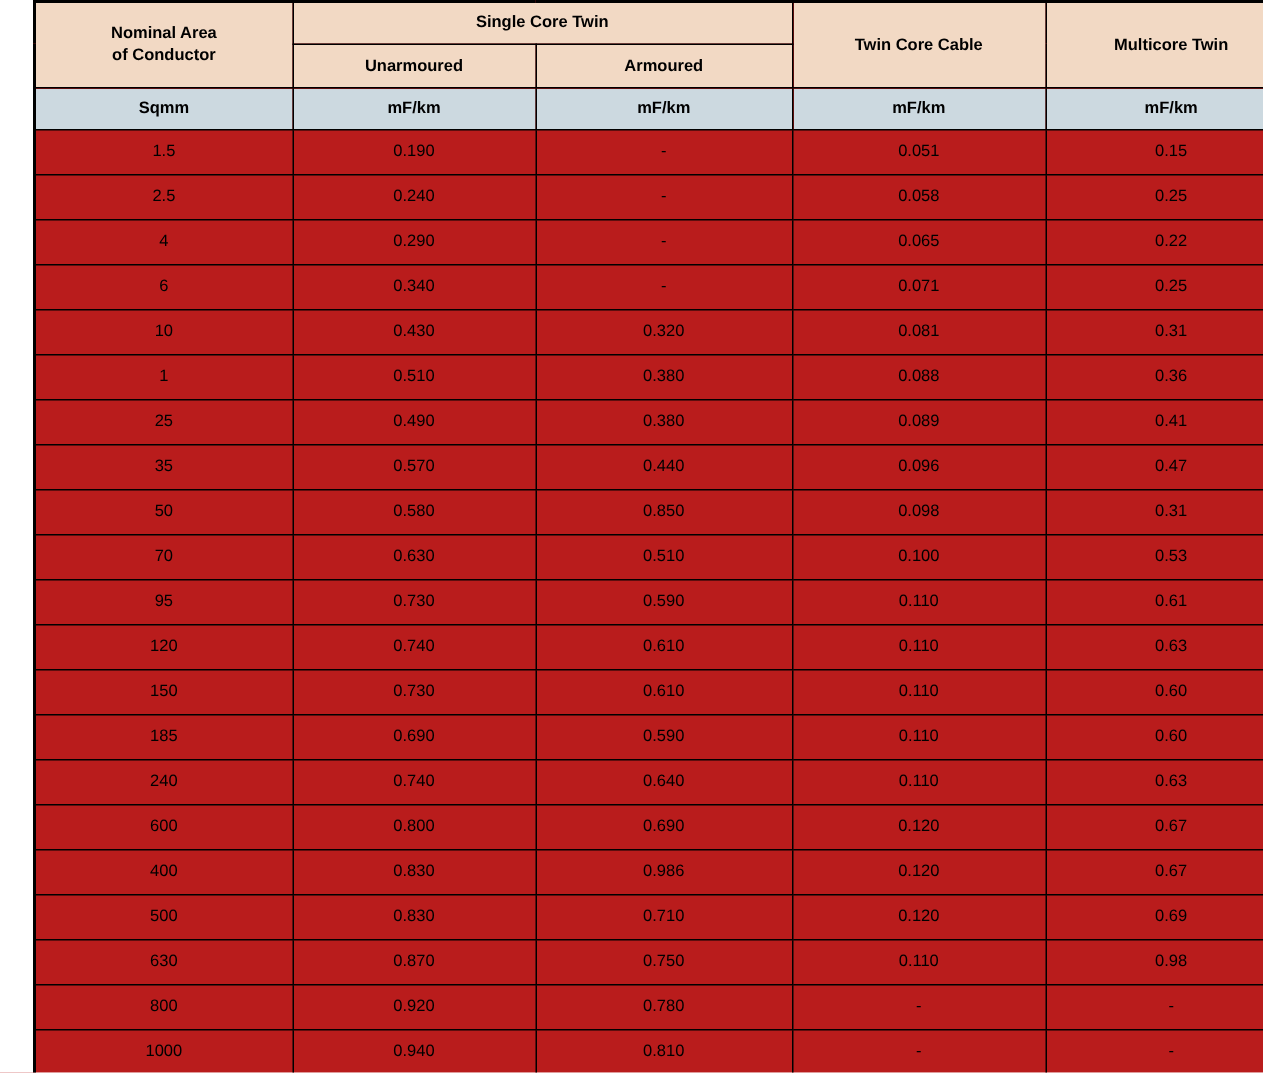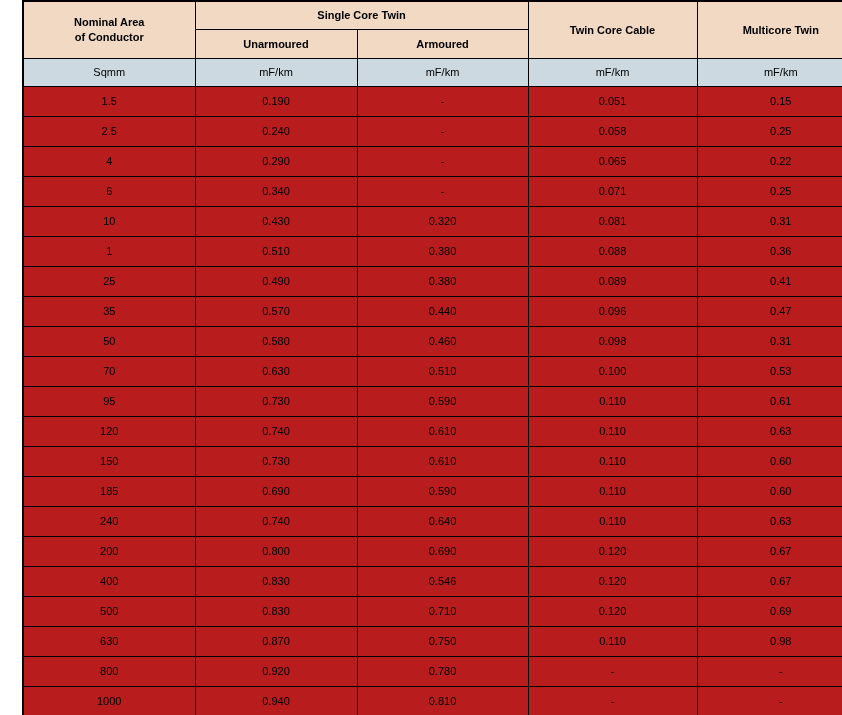--- a/index.html
+++ b/index.html
@@ -36,21 +36,21 @@
     border: 2px solid #000000;
   }
   thead th {
     font-weight: bold;
   }
   .hdr-peach {
     background: #f2d9c4;
   }
   .hdr-units {
     background: #ccd9e0;
-    font-weight: normal;
+    font-weight: bold;
   }
   tr.hdr-row1 { height: 28px; }
   tr.hdr-row2 { height: 29px; }
   tr.hdr-units-row { height: 28px; }
   tbody td { height: 29px; font-weight: normal; }
   th.area-head {
     white-space: pre-line;
     line-height: 1.35;
   }
 </style>
@@ -140,21 +140,21 @@
         <tr>
           <td>35</td>
           <td>0.570</td>
           <td>0.440</td>
           <td>0.096</td>
           <td>0.47</td>
         </tr>
         <tr>
           <td>50</td>
           <td>0.580</td>
-          <td>0.460</td>
+          <td>0.850</td>
           <td>0.098</td>
           <td>0.31</td>
         </tr>
         <tr>
           <td>70</td>
           <td>0.630</td>
           <td>0.510</td>
           <td>0.100</td>
           <td>0.53</td>
         </tr>
@@ -187,30 +187,30 @@
           <td>0.60</td>
         </tr>
         <tr>
           <td>240</td>
           <td>0.740</td>
           <td>0.640</td>
           <td>0.110</td>
           <td>0.63</td>
         </tr>
         <tr>
-          <td>200</td>
+          <td>600</td>
           <td>0.800</td>
           <td>0.690</td>
           <td>0.120</td>
           <td>0.67</td>
         </tr>
         <tr>
           <td>400</td>
           <td>0.830</td>
-          <td>0.546</td>
+          <td>0.986</td>
           <td>0.120</td>
           <td>0.67</td>
         </tr>
         <tr>
           <td>500</td>
           <td>0.830</td>
           <td>0.710</td>
           <td>0.120</td>
           <td>0.69</td>
         </tr>

